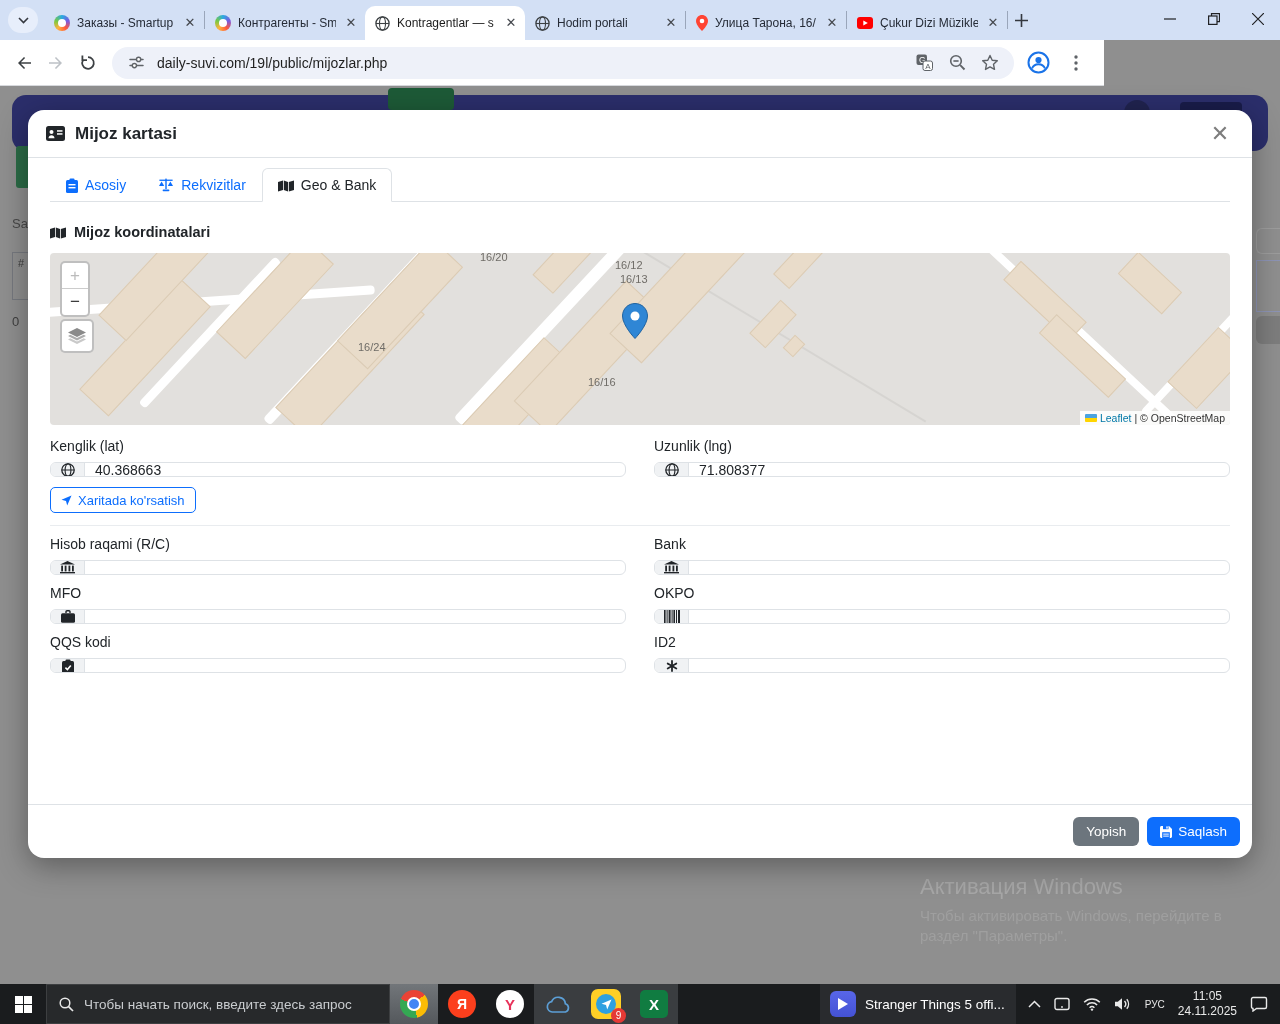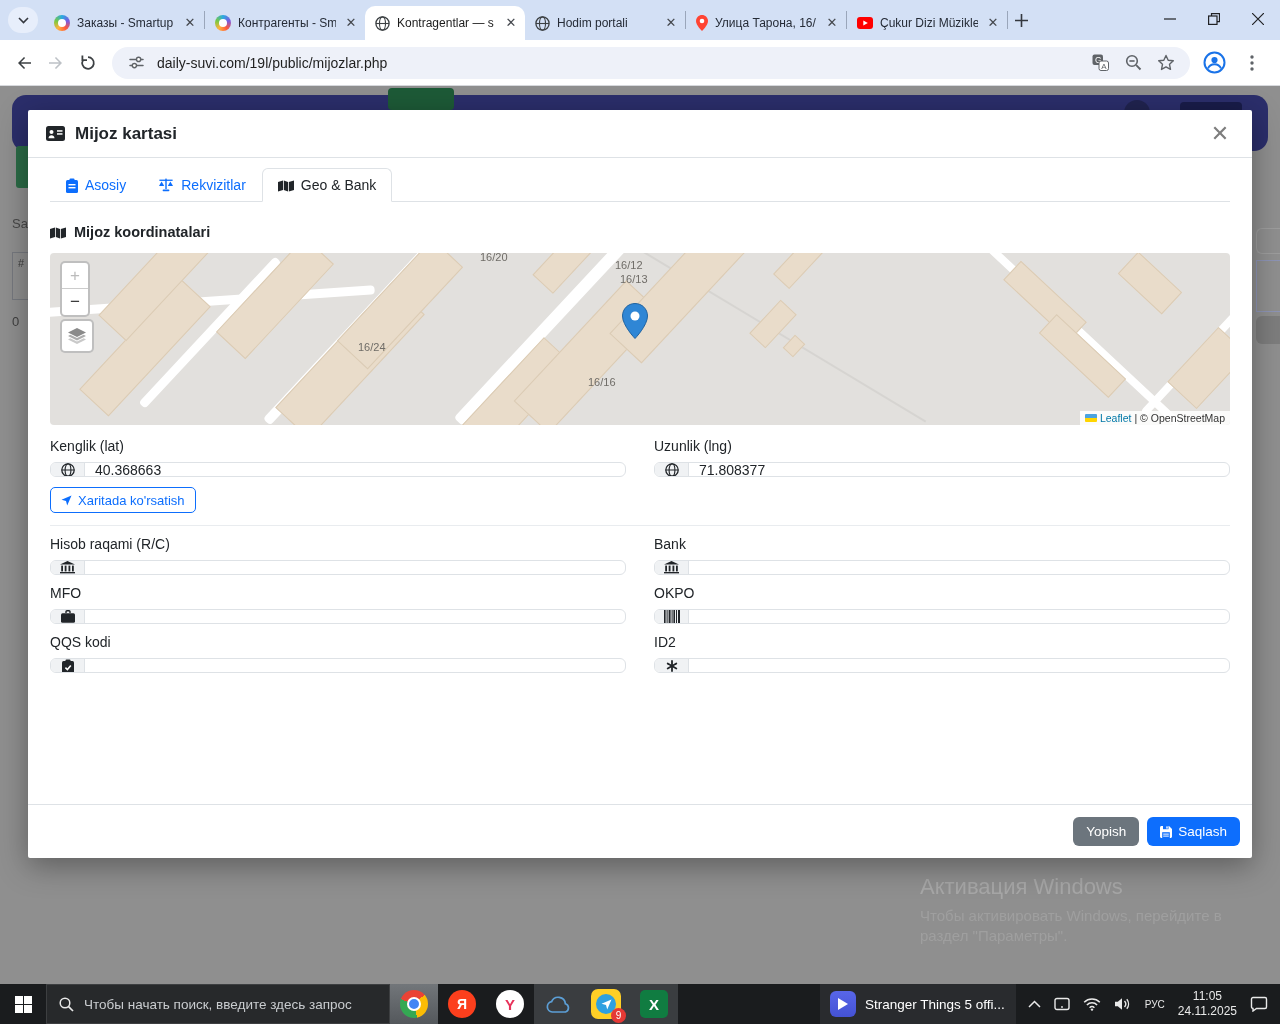--- a/index.html
+++ b/index.html
@@ -12,21 +12,21 @@
   .tab { width:160px; height:34px; display:flex; align-items:center; gap:7px; padding:0 6px 0 10px; border-radius:10px 10px 0 0; font-size:12px; color:#252b36; position:relative; flex:0 0 auto; }
   .tab.active { background:#fff; color:#1b1b1b; }
   .tab .ttl { flex:1; white-space:nowrap; overflow:hidden; }
   .tab .tclose { font-size:13px; color:#45484e; width:16px; height:16px; line-height:15px; text-align:center; border-radius:8px; }
   .tsep { width:1px; height:18px; background:#9aa6ba; align-self:center; flex:0 0 auto; }
   .newtab { align-self:center; width:26px; height:26px; display:grid; place-items:center; font-size:17px; color:#34383f; }
   .winctl { position:absolute; right:0; top:0; height:38px; display:flex; }
   .winctl div { width:44px; display:grid; place-items:center; }
 
   
-  .toolbar { position:absolute; top:40px; left:0; width:1280px; height:46px; background:#fff; border-bottom:1px solid #d7d9dd; display:flex; align-items:center; padding:0 8px; }
+  .toolbar { position:absolute; top:40px; left:0; width:1104px; height:46px; background:#fff; border-bottom:1px solid #d7d9dd; display:flex; align-items:center; padding:0 8px; }
   .navbtn { width:32px; height:32px; display:grid; place-items:center; flex:0 0 auto; }
   .omnibox { flex:1; height:32px; background:#eef1f9; border-radius:16px; margin:0 8px; display:flex; align-items:center; gap:9px; padding:0 12px; min-width:0; }
   .urltext { font-size:14px; color:#1f1f1f; flex:1; white-space:nowrap; overflow:hidden; }
   .obicon { flex:0 0 auto; display:grid; place-items:center; width:24px; height:24px; }
   .tbright { display:flex; align-items:center; gap:6px; flex:0 0 auto; padding-right:4px; }
 
   
   .desktop { position:absolute; top:86px; left:0; width:1280px; height:898px; background:#8f8f8f; }
   .bg-green-btn { position:absolute; left:388px; top:2px; width:66px; height:22px; background:#1d5a37; border-radius:4px; }
   .bg-navbar { position:absolute; left:12px; right:12px; top:9px; height:56px; background:#2b2e6b; border-radius:14px; }
@@ -39,21 +39,21 @@
   .bg-r1 { position:absolute; right:0; top:142px; width:24px; height:26px; border:1px solid #9d9d9d; border-right:0; border-radius:6px 0 0 6px; }
   .bg-r2 { position:absolute; right:0; top:174px; width:24px; height:52px; border:1px solid #8d94b5; border-right:0; }
   .bg-r3 { position:absolute; right:0; top:230px; width:24px; height:28px; background:#7d7d7d; border-radius:6px 0 0 6px; }
 
   
   .watermark { position:absolute; left:920px; top:788px; }
   .watermark .w1 { font-size:22px; color:#a7a7a7; margin-bottom:6px; }
   .watermark .w2 { font-size:15px; color:#9f9f9f; line-height:20px; }
 
   
-  .modal { position:absolute; left:28px; top:24px; width:1224px; height:748px; background:#fff; border-radius:2px; box-shadow:0 8px 30px rgba(0,0,0,.35); }
+  .modal { position:absolute; left:28px; top:24px; width:1224px; height:748px; background:#fff; border-radius:16px; box-shadow:0 8px 30px rgba(0,0,0,.35); }
   .mhead { height:48px; display:flex; align-items:center; padding:0 18px; border-bottom:1px solid #dee2e6; }
   .mtitle { display:flex; align-items:center; gap:10px; font-size:17px; font-weight:700; color:#212529; }
   .mclose { margin-left:auto; font-size:22px; color:#7d7d7d; width:28px; text-align:center; line-height:26px; }
   .mbody { padding:0 22px; }
   .nav { display:flex; border-bottom:1px solid #dee2e6; margin-top:10px; }
   .nav .nl { display:inline-flex; align-items:center; gap:7px; padding:8px 15px; font-size:14px; color:#0d6efd; border:1px solid transparent; margin-bottom:-1px; }
   .nav .nl.active { color:#212529; background:#fff; border-color:#dee2e6 #dee2e6 #fff; border-radius:6px 6px 0 0; }
   .sect { display:flex; align-items:center; gap:8px; margin-top:20px; font-size:14.5px; font-weight:700; color:#212529; height:20px; }
 
   

